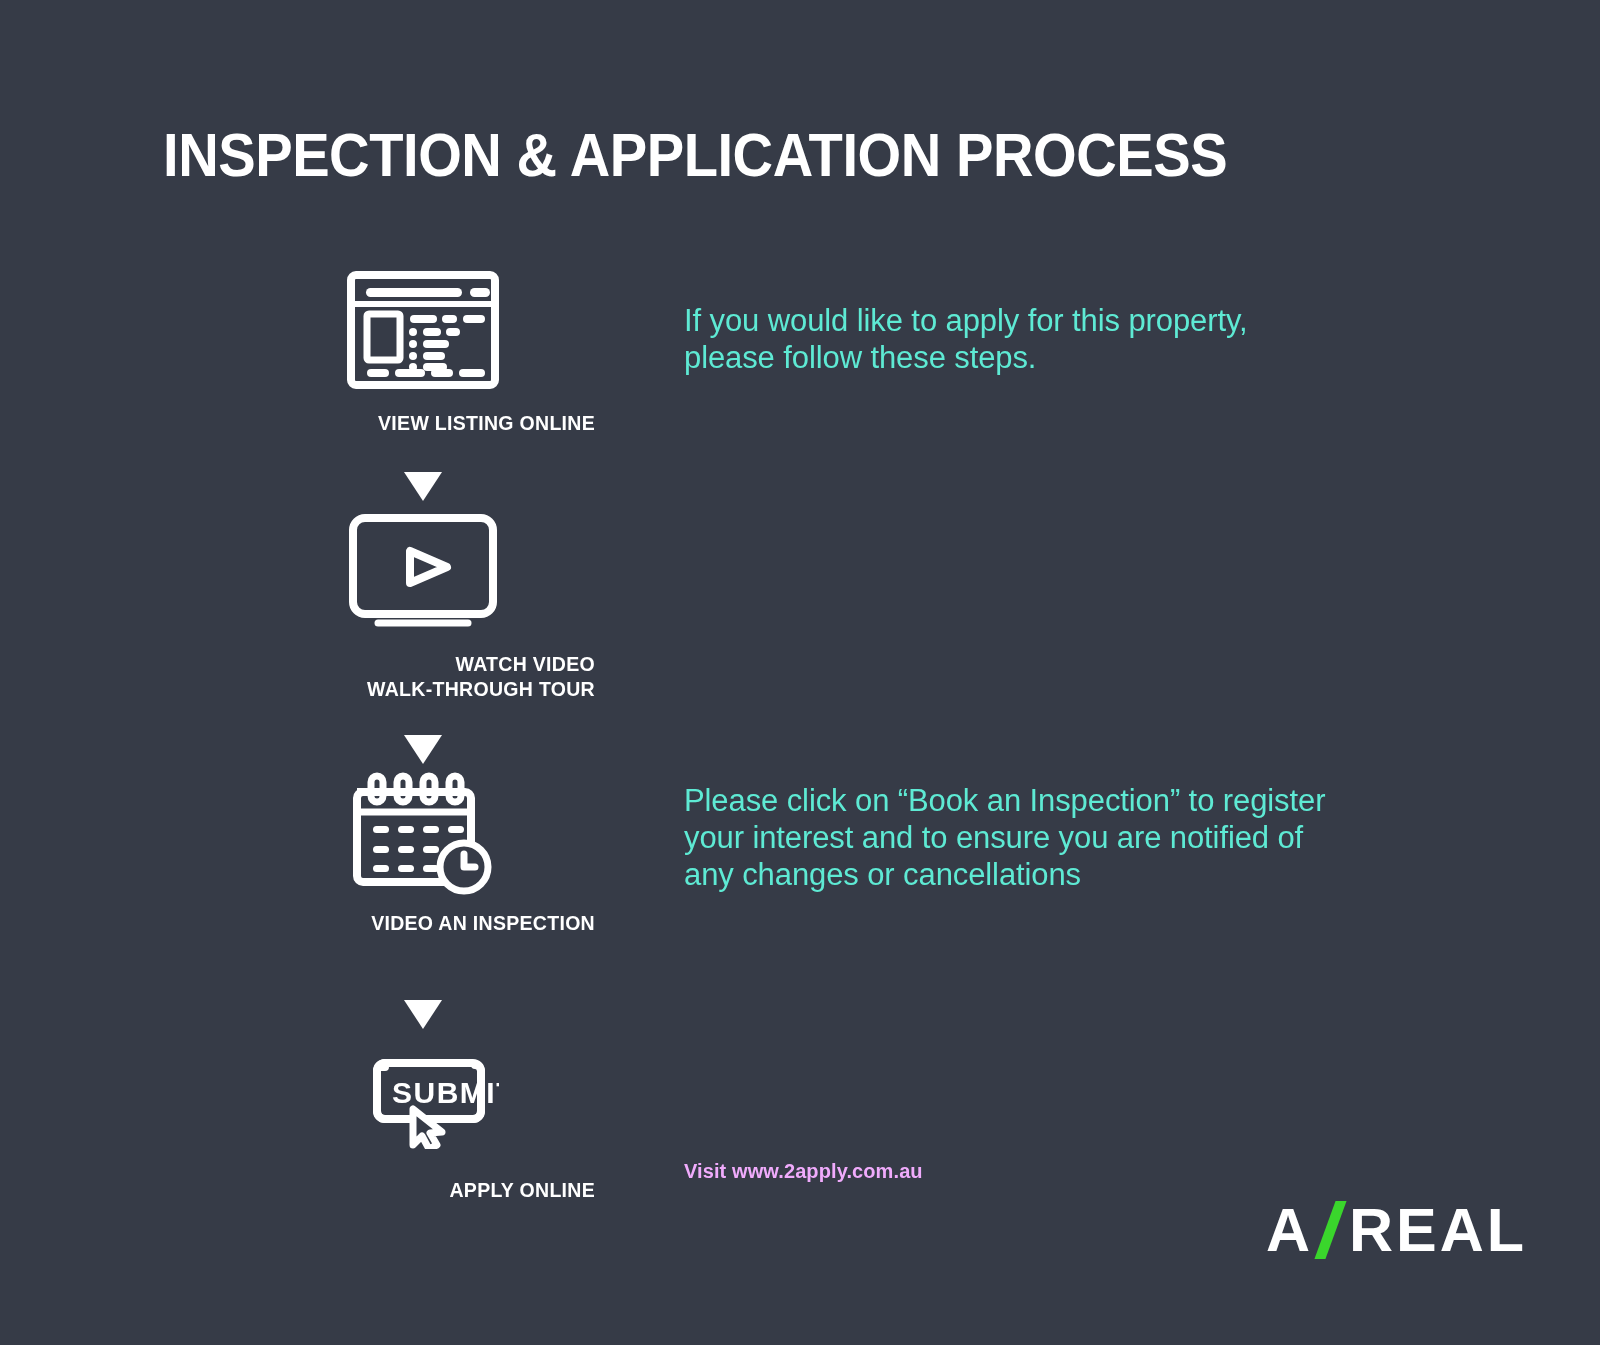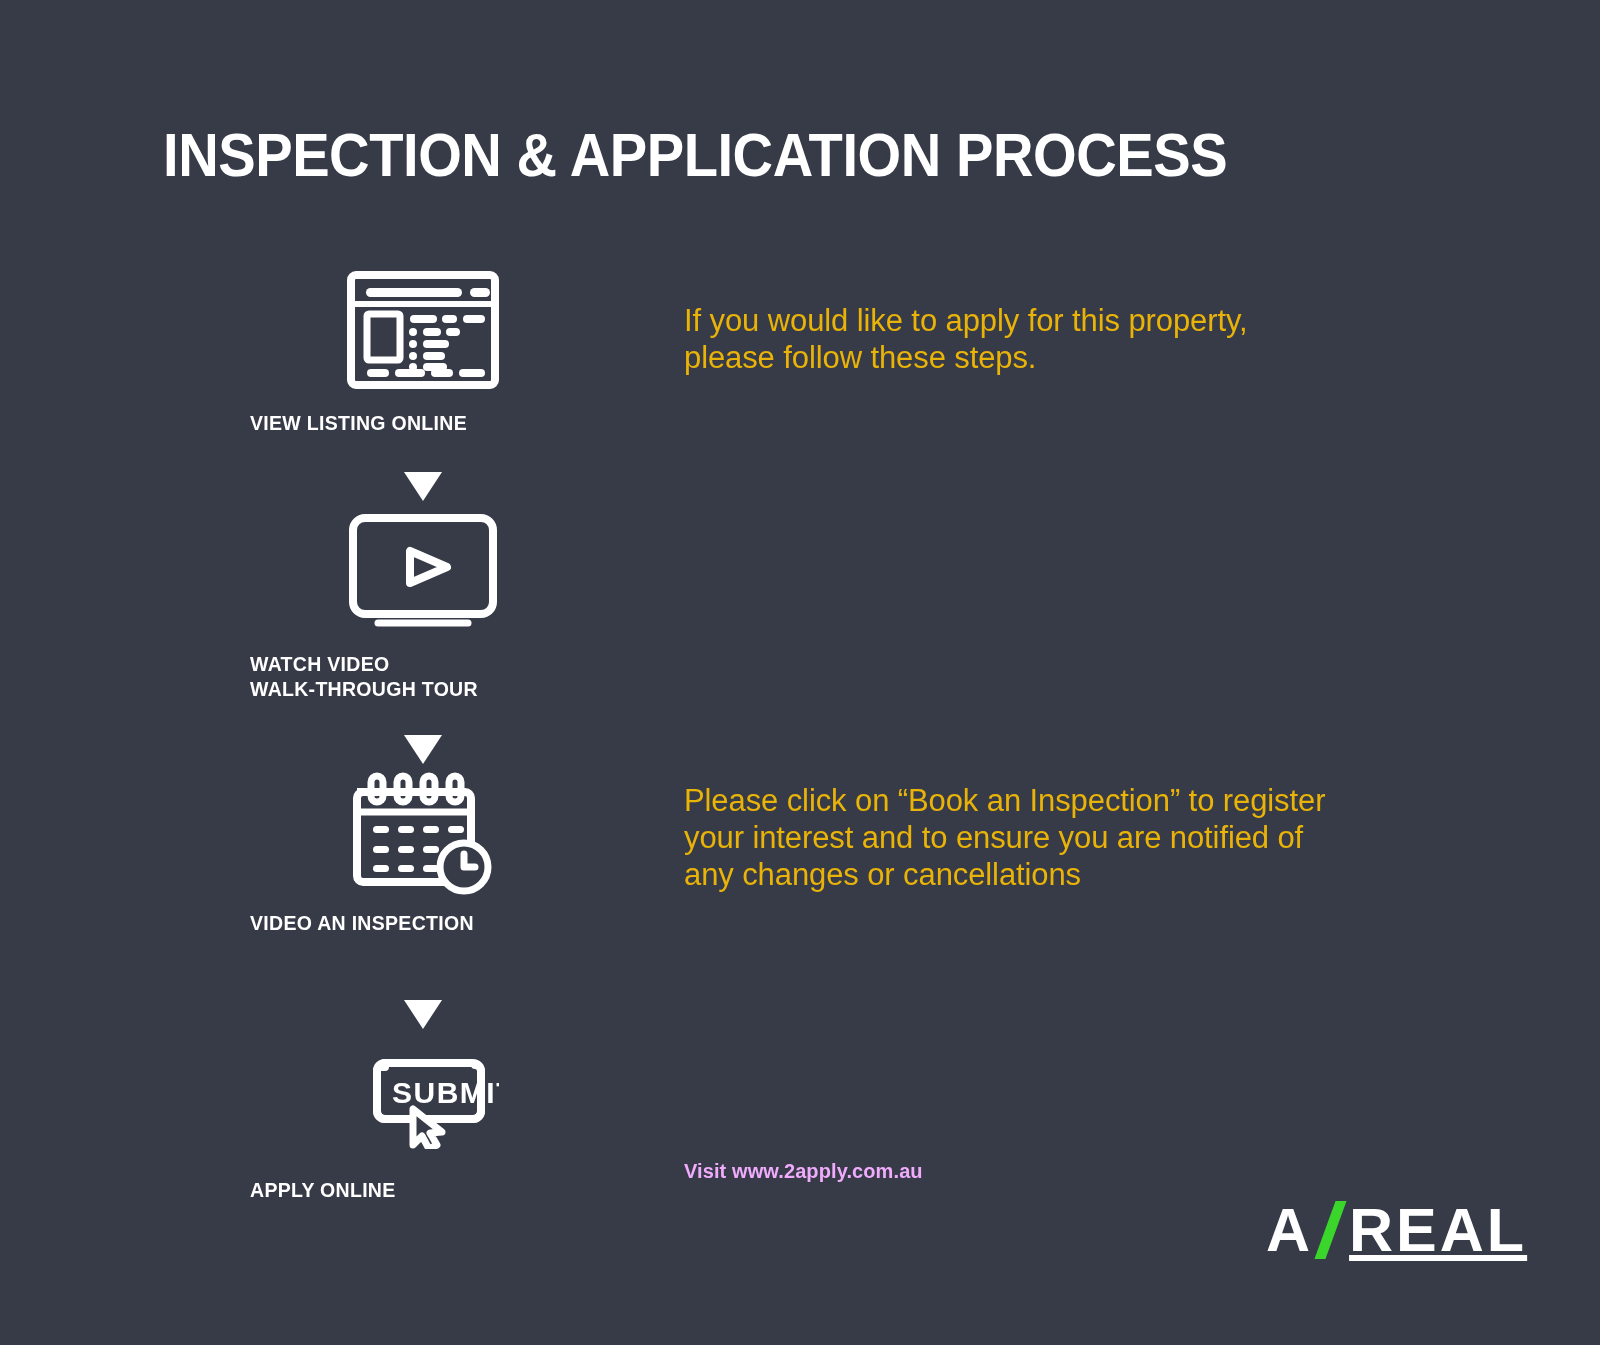--- a/index.html
+++ b/index.html
@@ -39,21 +39,21 @@
   
   .flow {
     position: absolute;
     left: 250px;
     top: 265px;
     width: 345px;
   }
   .step {
     position: relative;
     width: 345px;
-    text-align: left;
+    text-align: right;
   }
   .step-icon {
     height: 130px;
     display: flex;
     align-items: center;
     justify-content: center;
   }
   .step-label {
     color: #ffffff;
     font-size: 19.5px;
@@ -83,21 +83,21 @@
   .s3 { position: absolute; top: 500px; left: 0; }
   .s4 { position: absolute; top: 767px; left: 0; }
 
   .a1 { position: absolute; top: 207px; left: 0; }
   .a2 { position: absolute; top: 470px; left: 0; }
   .a3 { position: absolute; top: 735px; left: 0; }
 
   
   .copy {
     position: absolute;
-    color: #eab308;
+    color: #5eead4;
     font-size: 31px;
     line-height: 1.19;
     letter-spacing: -0.1px;
     white-space: pre-line;
     font-weight: 400;
   }
   .c1 { left: 684px; top: 303px;  width: 740px; }
   .c2 { left: 684px; top: 528px;  width: 760px; }
   .c3 { left: 684px; top: 783px;  width: 720px; }
   .c4 { left: 684px; top: 1058px; width: 720px; }
@@ -144,21 +144,20 @@
     height: 58px;
     background: #3ad62c;
     transform: skewX(-20deg);
   }
   .logo .word {
     font-size: 61px;
     font-weight: 700;
     color: #ffffff;
     letter-spacing: 3px;
     line-height: 1;
-    text-decoration: underline;
   }
 
   svg { display: block; }
 </style>
 </head>
 <body>
 
 <div class="page">
 
   <div class="title">INSPECTION &amp; APPLICATION PROCESS</div>

